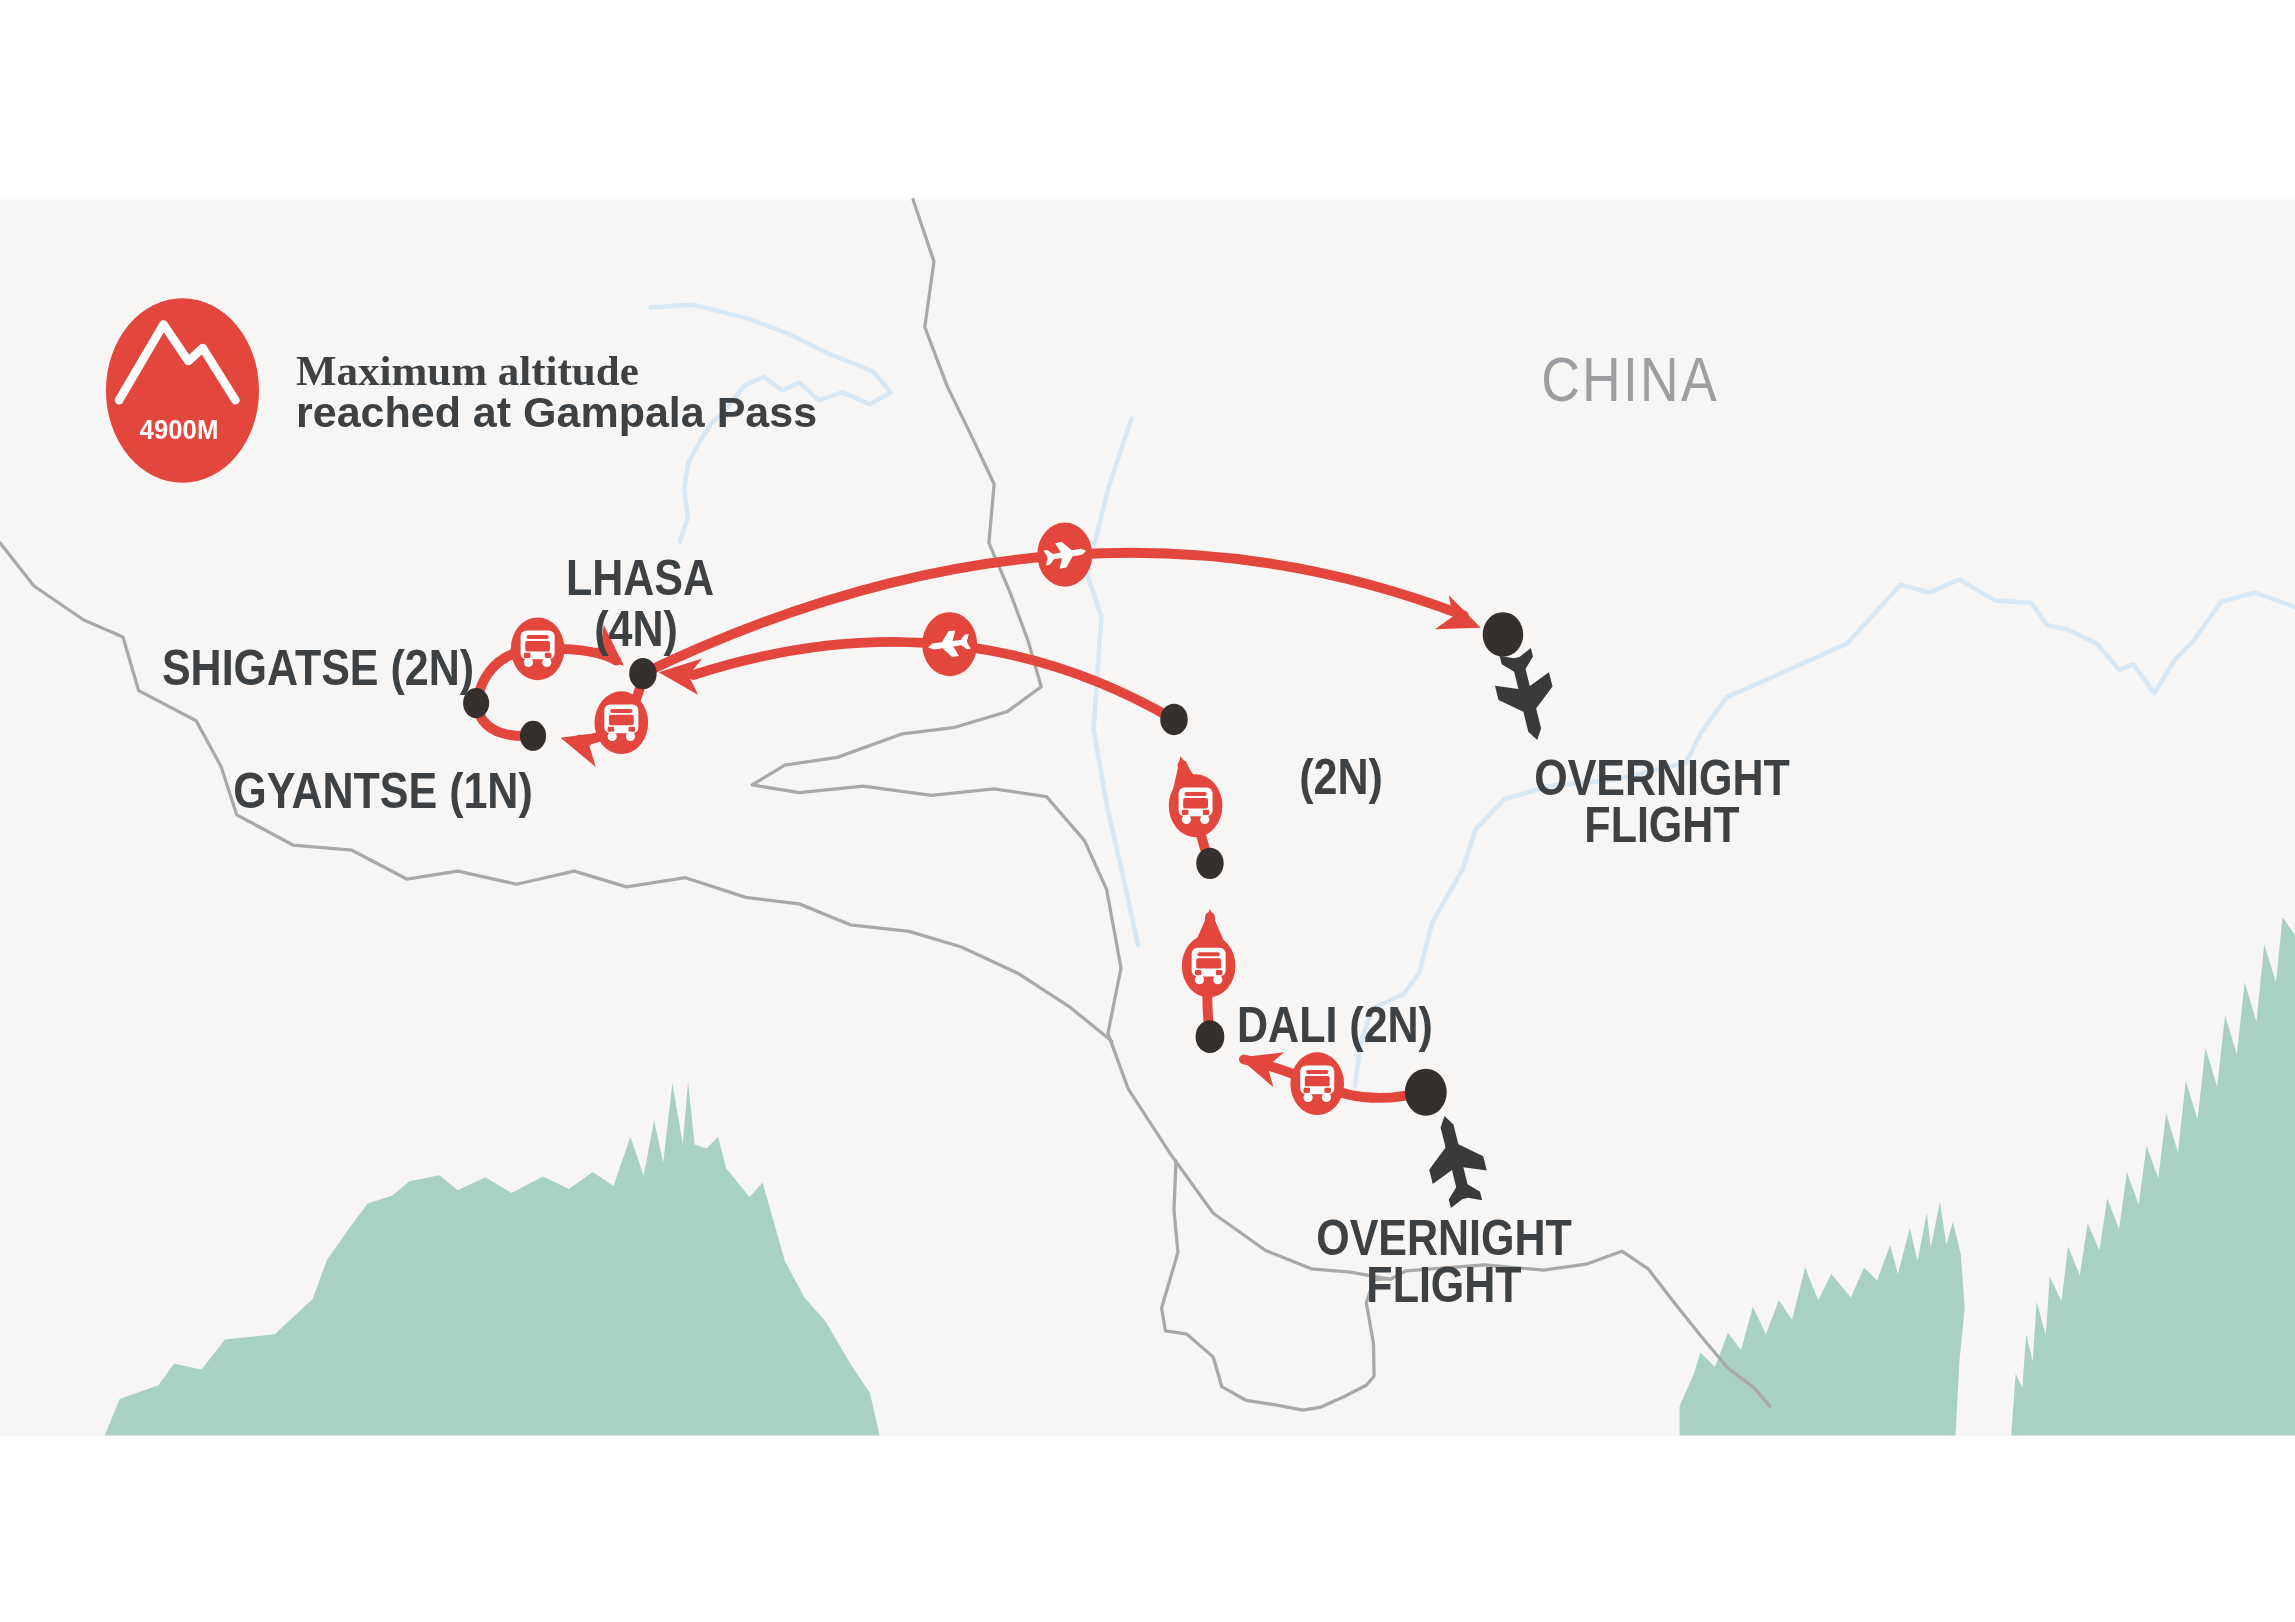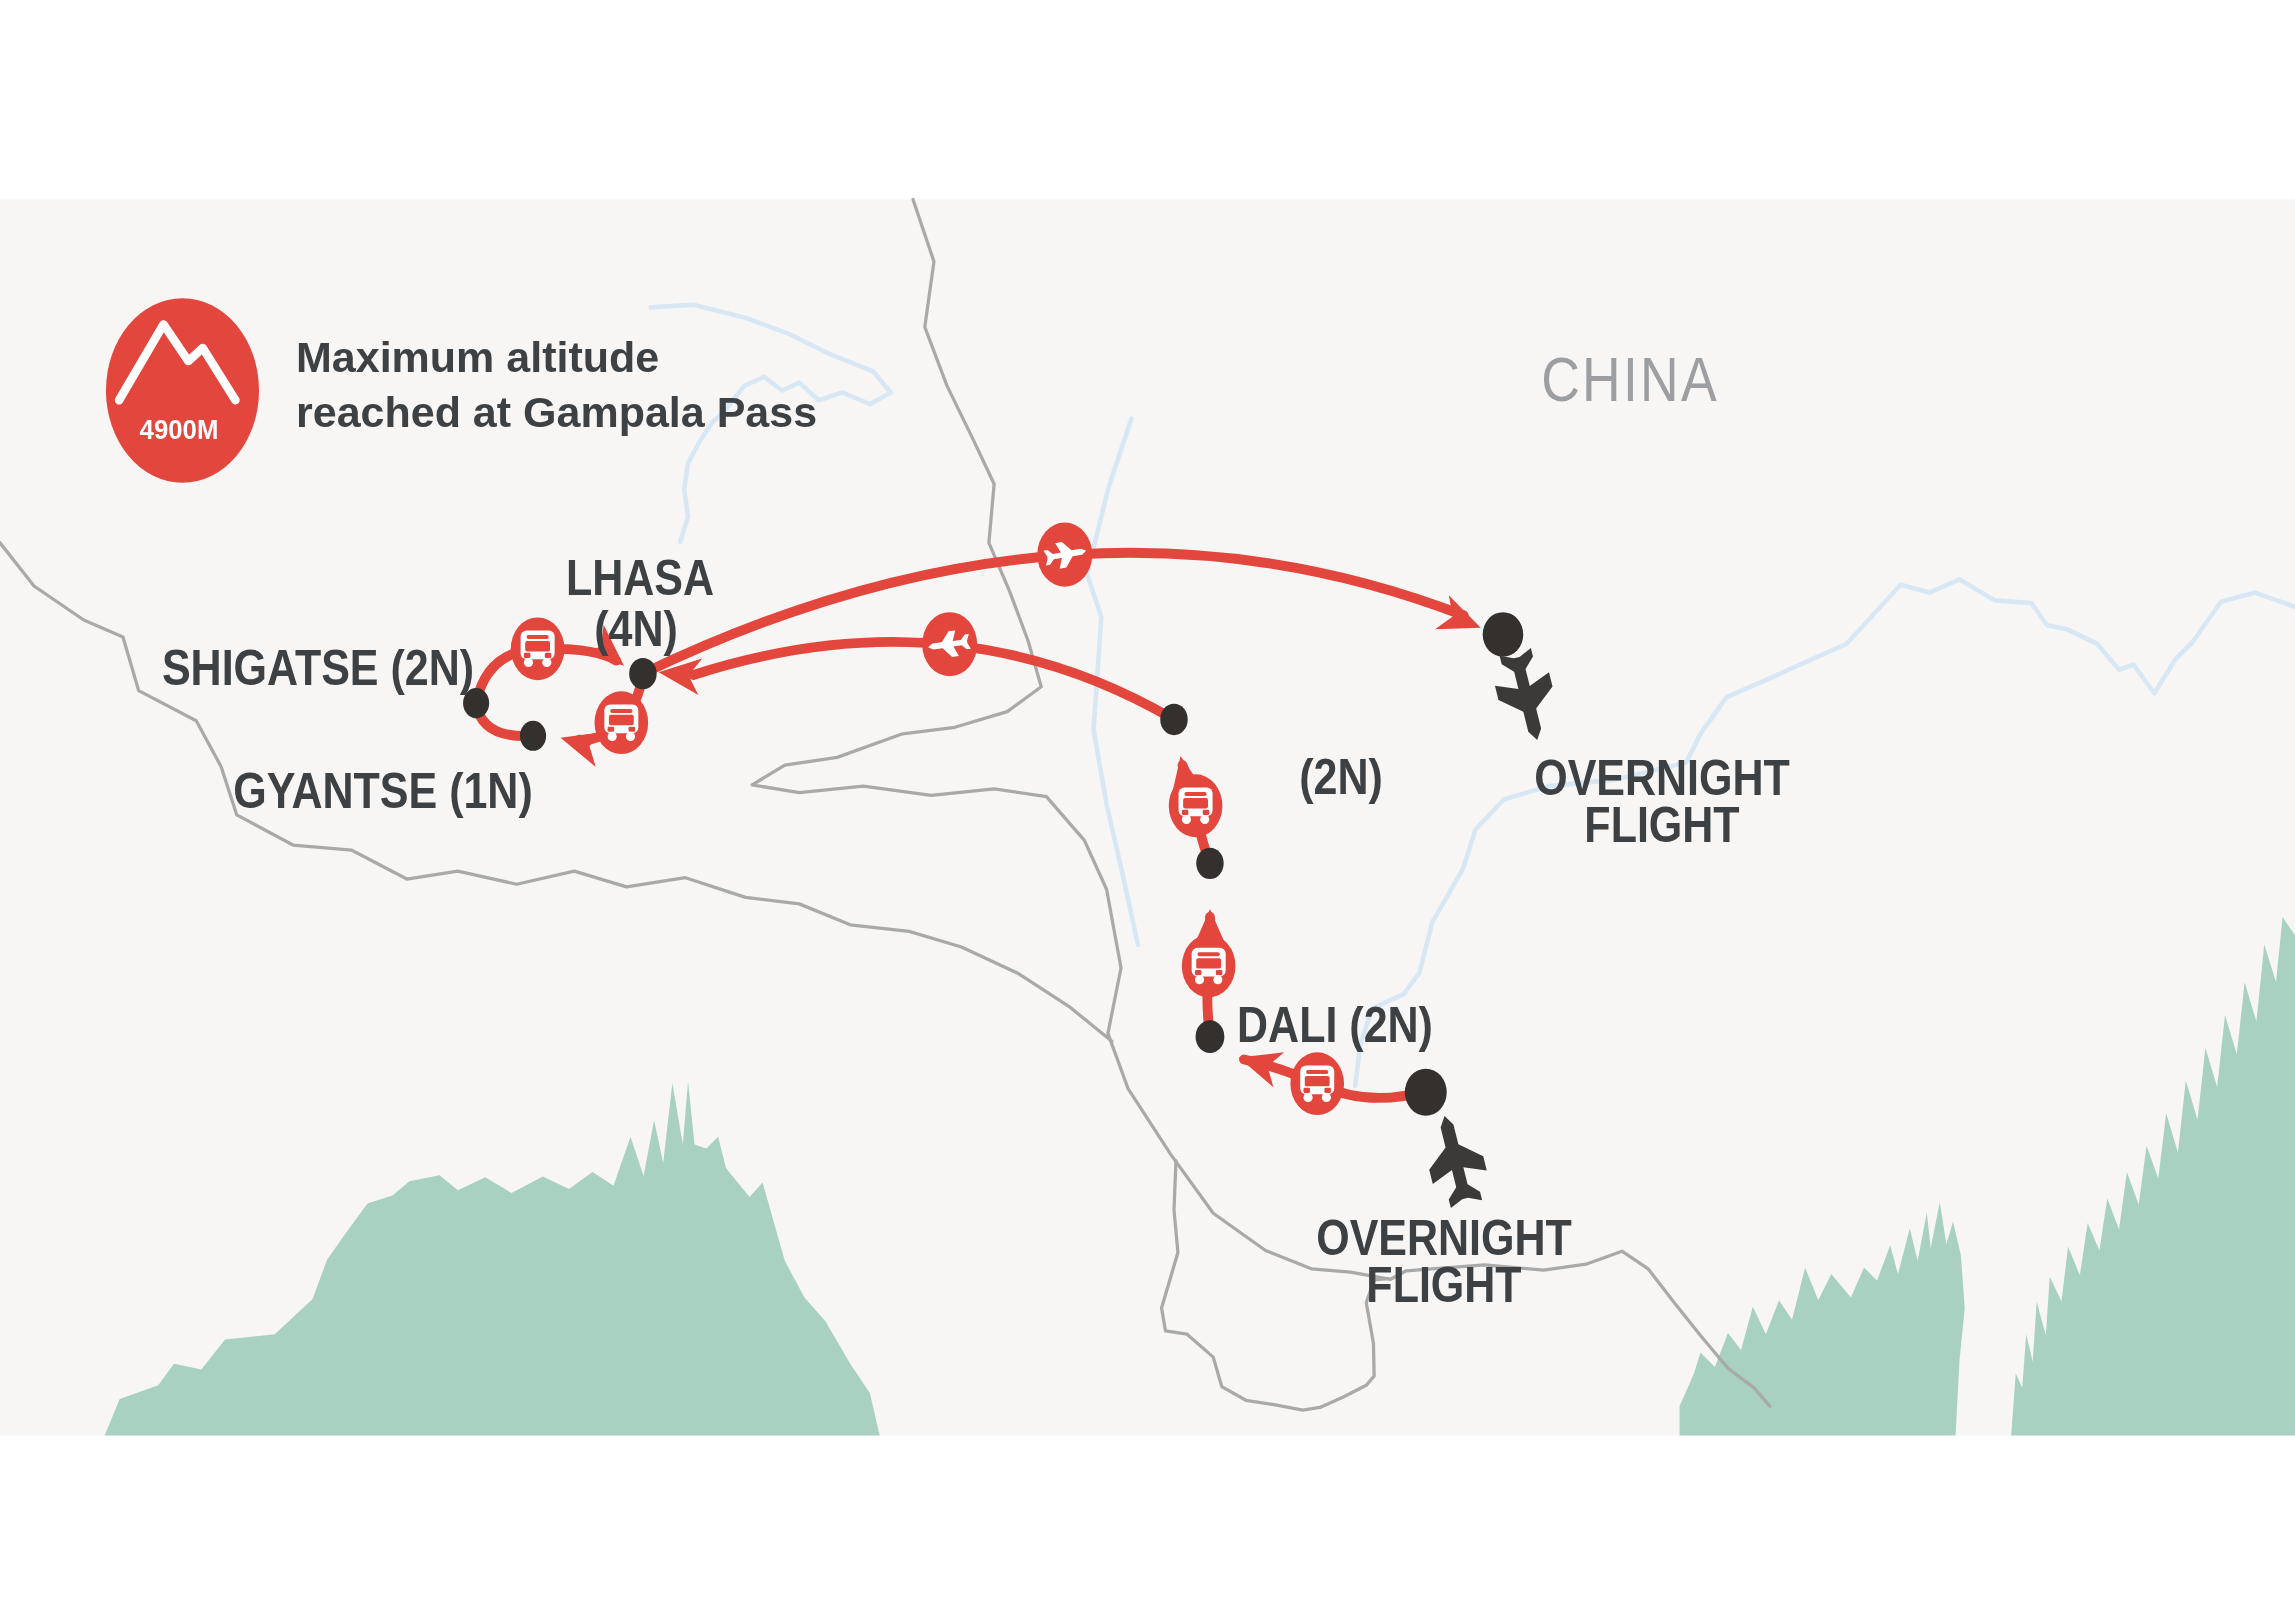--- a/index.html
+++ b/index.html
@@ -226,17 +226,17 @@
 
 
 <div class="lbl" style="left:1444px;top:1229px;">
   <span>OVERNIGHT</span></div>
 <div class="lbl" style="left:1444px;top:1276px;">
   <span>FLIGHT</span></div>
 
 <div class="badge-value" style="left:179px;top:430px;">
   <span>4900M</span></div>
 
-<div class="note" style="left:296px;top:357px;">Maximum altitude</div>
+<div class="note" style="left:296px;top:370px;font-family:Liberation Serif, serif;">Maximum altitude</div>
 <div class="note" style="left:296px;top:412px;">reached at Gampala Pass</div>
 
 </div>
 
 
 </body></html>

